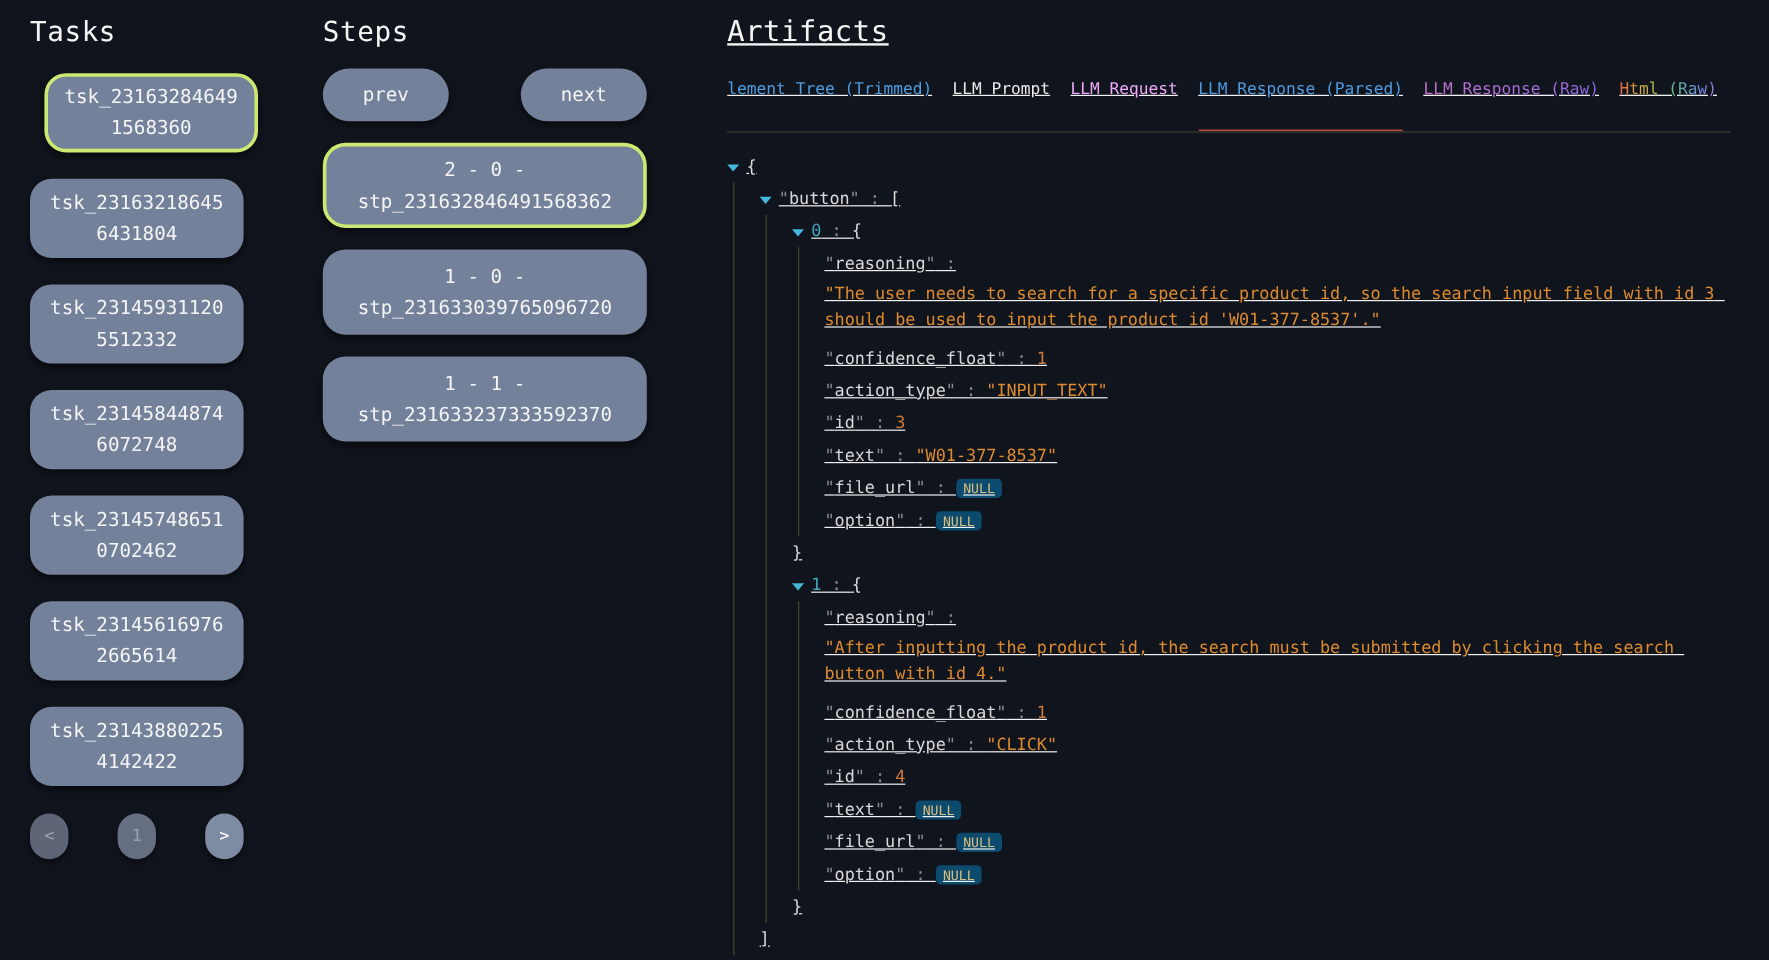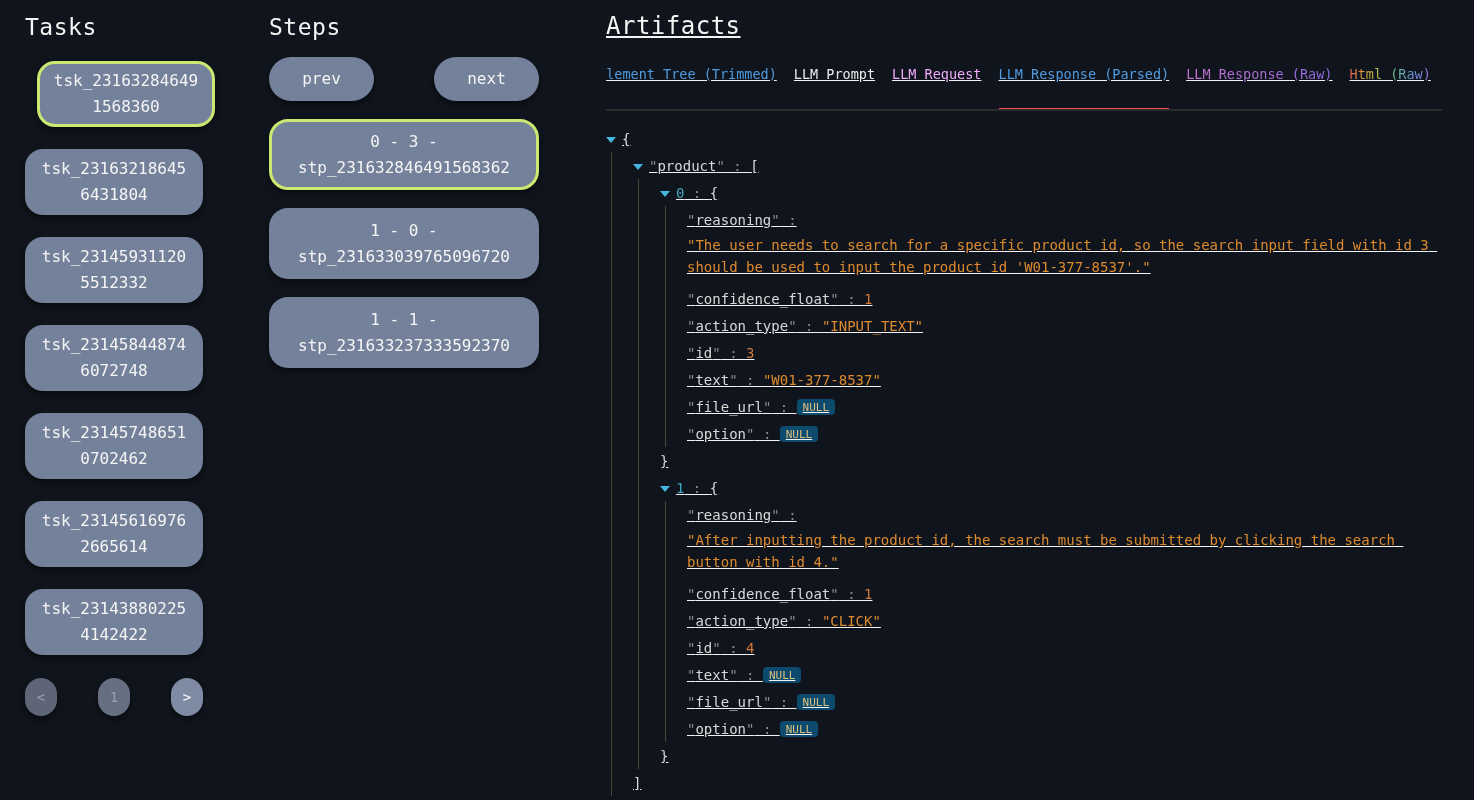--- a/index.html
+++ b/index.html
@@ -107,21 +107,21 @@
   </div>
 </div>
 
 <div class="col-steps">
   <h1 class="panel-title">Steps</h1>
   <div class="steps-nav">
     <button class="btn nav-btn">prev</button>
     <button class="btn nav-btn">next</button>
   </div>
   <div>
-      <button class="btn step-btn selected">0 - 3 - stp_231632846491568362</button>
+      <button class="btn step-btn selected">2 - 0 - stp_231632846491568362</button>
       <button class="btn step-btn">1 - 0 - stp_231633039765096720</button>
       <button class="btn step-btn">1 - 1 - stp_231633237333592370</button>
     </div>
 </div>
 
 <div class="col-art">
   <h1 class="panel-title art-title">Artifacts</h1>
   <div class="tabs">
       <div class="tab" style="color: rgb(79, 156, 224);">Element Tree (Trimmed)</div>
       <div class="tab" style="color: rgb(236, 236, 236);">LLM Prompt</div>
@@ -133,21 +133,21 @@
   <div class="tree">
       <div class="tnode">
         <div class="trow">
           <span class="tri"></span>
           <span class="bracket">{</span>
         </div>
         <div class="children">
           <div class="tnode">
             <div class="trow">
               <span class="tri"></span>
-              <span class="key"><span class="q">"</span><span>product</span><span class="q">"</span></span>
+              <span class="key"><span class="q">"</span><span>button</span><span class="q">"</span></span>
               <span class="colon"> : </span>
               <span class="bracket">[</span>
             </div>
             <div class="children">
               <div class="tnode">
                 <div class="trow">
                   <span class="tri"></span>
                   <span class="idx">0</span>
                   <span class="colon"> : </span>
                   <span class="bracket">{</span>

